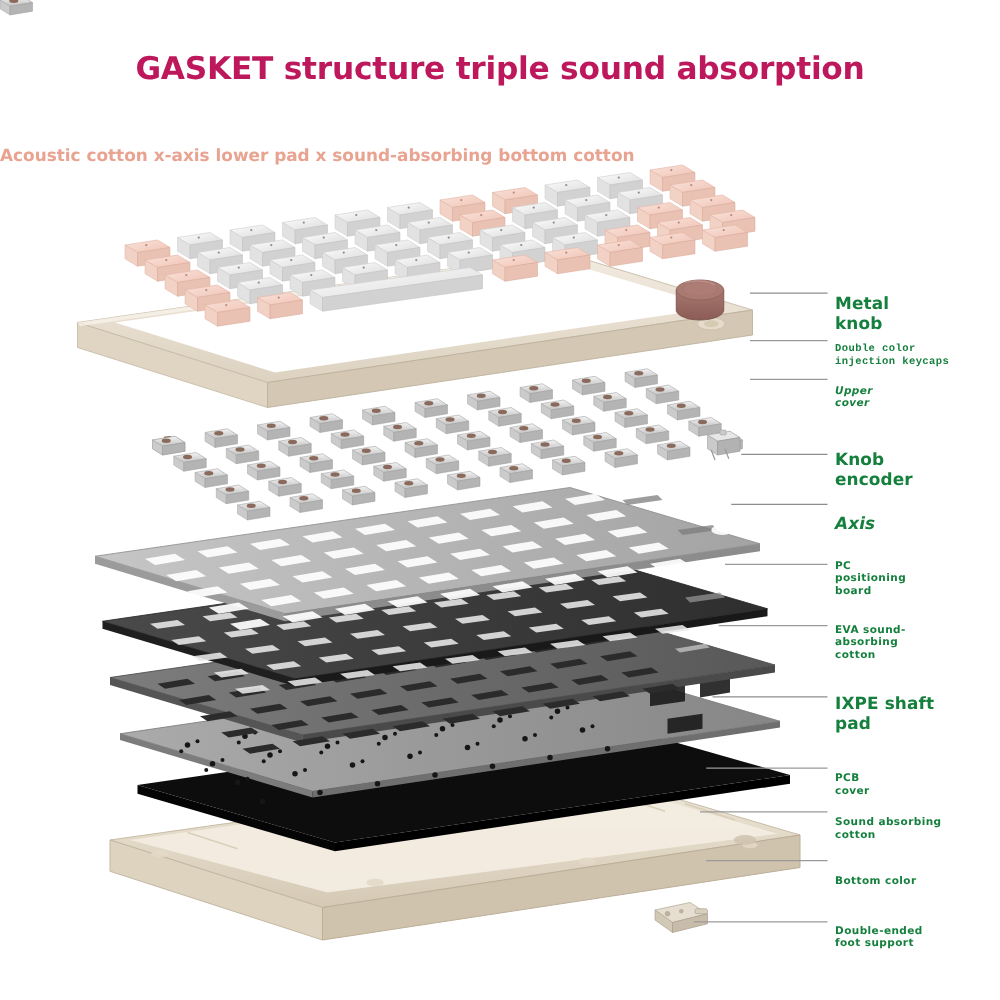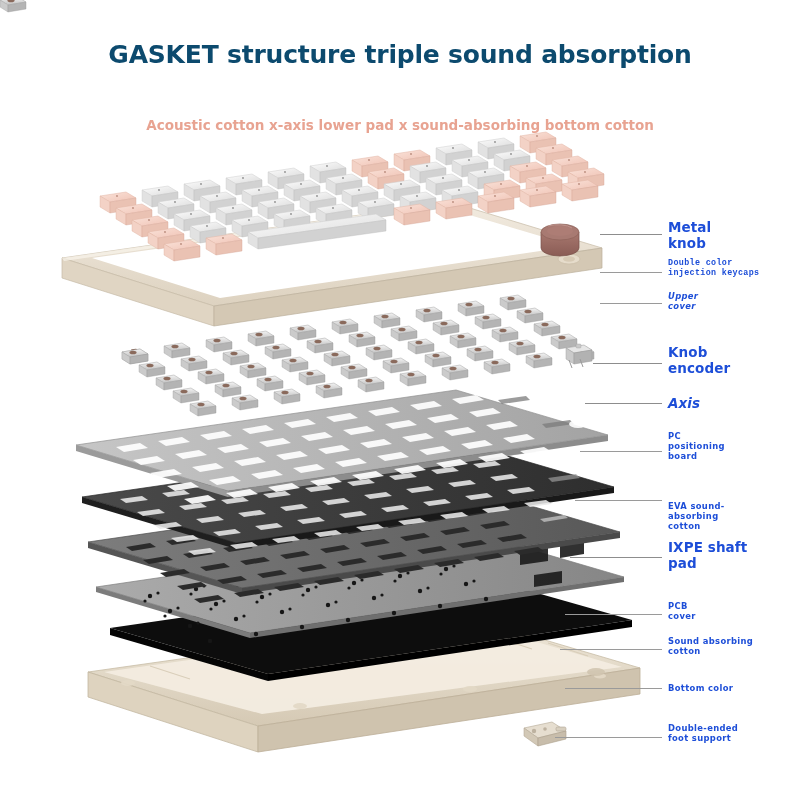--- a/index.html
+++ b/index.html
@@ -21,48 +21,49 @@
 
   
   #title {
     position: absolute;
     left: 0; top: 40px;
     width: 800px;
     text-align: center;
     font-size: 25px;
     font-weight: 700;
     letter-spacing: -0.2px;
-    color: #0c4a6e;
+    color: #be185d;
     white-space: nowrap;
   }
   #subtitle {
     position: absolute;
     left: 0; top: 117px;
     width: 800px;
-    text-align: center;
+    text-align: left;
     font-size: 13.5px;
     font-weight: 700;
     color: #e8a391;
     white-space: nowrap;
   }
 
   
   #stack {
     position: absolute;
     left: 0; top: 0;
     width: 800px; height: 800px;
   }
 
   
   .callout {
     position: absolute;
-    color: #1d4ed8;
+    color: #15803d;
     font-weight: 700;
     line-height: 1.18;
     white-space: pre-line;
+    margin-top: 16px;
   }
   .callout.big   { font-size: 13.5px; letter-spacing: 0.1px; }
   .callout.small { font-size: 8.4px;  letter-spacing: 0.35px; }
 
   .leader {
     position: absolute;
     height: 0;
     border-top: 1.4px solid #8d8d8d;
   }
   .leader.thin { border-top-color: #9a9a9a; border-top-width: 1.2px; }
@@ -517,21 +518,21 @@
 
     <div class="leader" style="left:585px; top:403px; width:77px;"></div>
     <div class="callout big" style="left:668px; top:396px;font-style:italic;">Axis</div>
 
     <div class="leader thin" style="left:580px; top:451px; width:82px;"></div>
     <div class="callout small" style="left:668px; top:432px;">PC
 positioning
 board</div>
 
     <div class="leader thin" style="left:575px; top:500px; width:87px;"></div>
-    <div class="callout small" style="left:668px; top:502px;">EVA sound-
+    <div class="callout small" style="left:668px; top:483px;">EVA sound-
 absorbing
 cotton</div>
 
     <div class="leader" style="left:570px; top:557px; width:92px;"></div>
     <div class="callout big" style="left:668px; top:540px;">IXPE shaft
 pad</div>
 
     <div class="leader thin" style="left:565px; top:614px; width:97px;"></div>
     <div class="callout small" style="left:668px; top:602px;">PCB
 cover</div>

